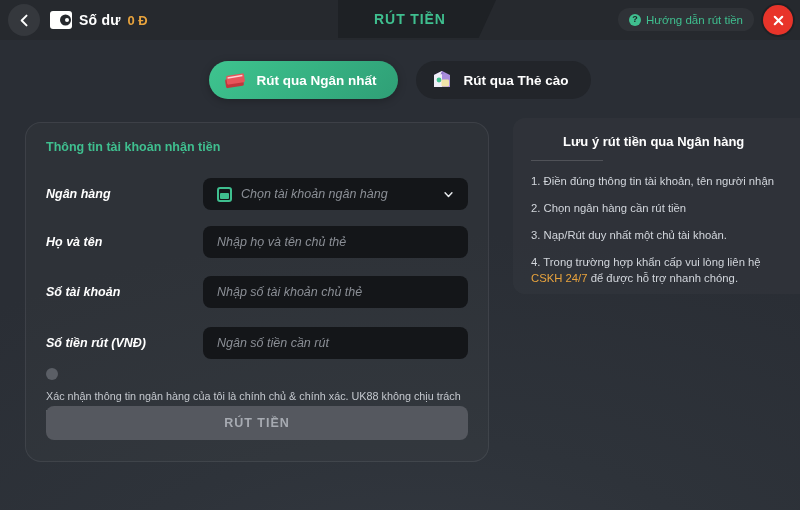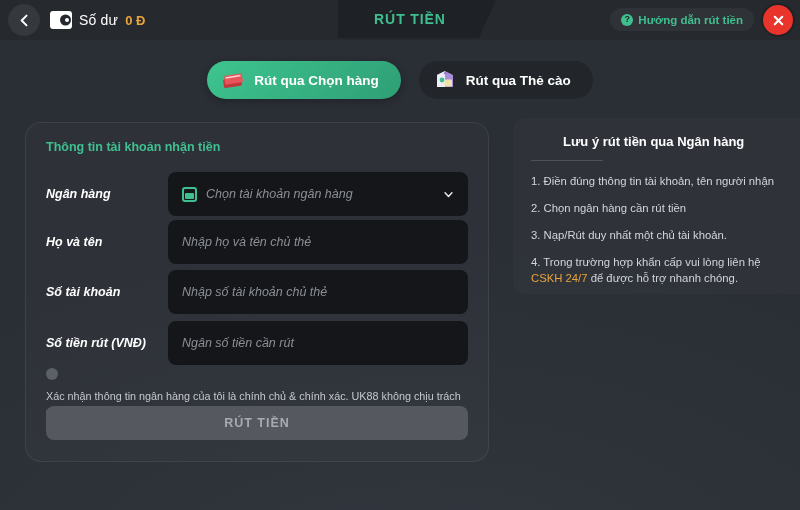--- a/index.html
+++ b/index.html
@@ -72,21 +72,21 @@
     content: "";
     position: absolute;
     right: 3.5px; top: 50%;
     transform: translateY(-50%);
     width: 4px; height: 4px;
     border-radius: 50%;
     background: #ffffff;
     z-index: 2;
   }
   .balance-label {
-    font-size: 14px; font-weight: normal;
+    font-size: 14px; font-weight: bold;
     color: #ffffff;
     letter-spacing: .2px;
   }
   .balance-value {
     font-size: 13px; font-weight: bold;
     color: #e8a33d;
   }
 
   
   .tab-shape {
@@ -119,21 +119,21 @@
     width: 12px; height: 12px;
     border-radius: 50%;
     background: #3fbf8f;
     color: #1e2125;
     font-size: 9px; font-weight: bold;
     display: flex; align-items: center; justify-content: center;
     line-height: 1;
     flex: none;
   }
   .guide-pill span.txt {
-    font-size: 11.5px; font-weight: bold;
+    font-size: 11.5px; font-weight: normal;
     color: #3fbf8f;
   }
 
   .close-btn {
     position: absolute;
     right: 7px; top: 5px;
     width: 30px; height: 30px;
     border-radius: 50%;
     background: #e8342a;
     display: flex; align-items: center; justify-content: center;
@@ -190,28 +190,29 @@
     display: flex; align-items: center; font-style: italic;
   }
   .field-label {
     width: 122px;
     flex: none;
     font-size: 12.5px; font-weight: bold;
     color: #ffffff;
   }
   .field-input {
     flex: 1;
-    height: 44px;
+    height: 32px;
     border-radius: 8px;
     background: #141619;
     display: flex; align-items: center;
     padding: 0 14px;
     gap: 9px;
     cursor: text;
     position: relative;
+    margin-left: 35px;
   }
   .field-input.select { cursor: pointer; }
   .ph {
     font-size: 12.5px;
     color: #8b8f96;
     flex: 1;
   }
   .bank-icon {
     width: 15px; height: 15px;
     border-radius: 3px;
@@ -328,21 +329,21 @@
   </div>
 
   <div id="methods">
 
     <div class="method active">
       <svg class="m-icon" viewBox="0 0 24 22">
         <rect x="2.5" y="9" width="18" height="9" rx="1.6" fill="#c2363c" transform="rotate(-9 11.5 13.5)"></rect>
         <rect x="3.5" y="5.5" width="18" height="9" rx="1.6" fill="#e8545a" transform="rotate(-9 12.5 10)"></rect>
         <rect x="4.5" y="7" width="15" height="1.5" fill="#ffd3d5" transform="rotate(-9 12 7.7)"></rect>
       </svg>
-      <span>Rút qua Chọn hàng</span>
+      <span>Rút qua Ngân nhất</span>
     </div>
 
     <div class="method inactive">
       <svg class="m-icon" viewBox="0 0 24 22">
         <path d="M4 18 L4 6 L12 2 L20 6 L20 18 Z" fill="#a98ddd"></path>
         <path d="M4 18 L4 6 L12 2 L12 18 Z" fill="#efeef7"></path>
         <rect x="11.5" y="10.5" width="7.5" height="7" rx="1.2" fill="#f0e3a8"></rect>
         <circle cx="9" cy="11" r="2.4" fill="#3fbf8f"></circle>
         <path d="M12 2 L14 4.5 L10.5 5.5 Z" fill="#8f74c9"></path>
       </svg>

